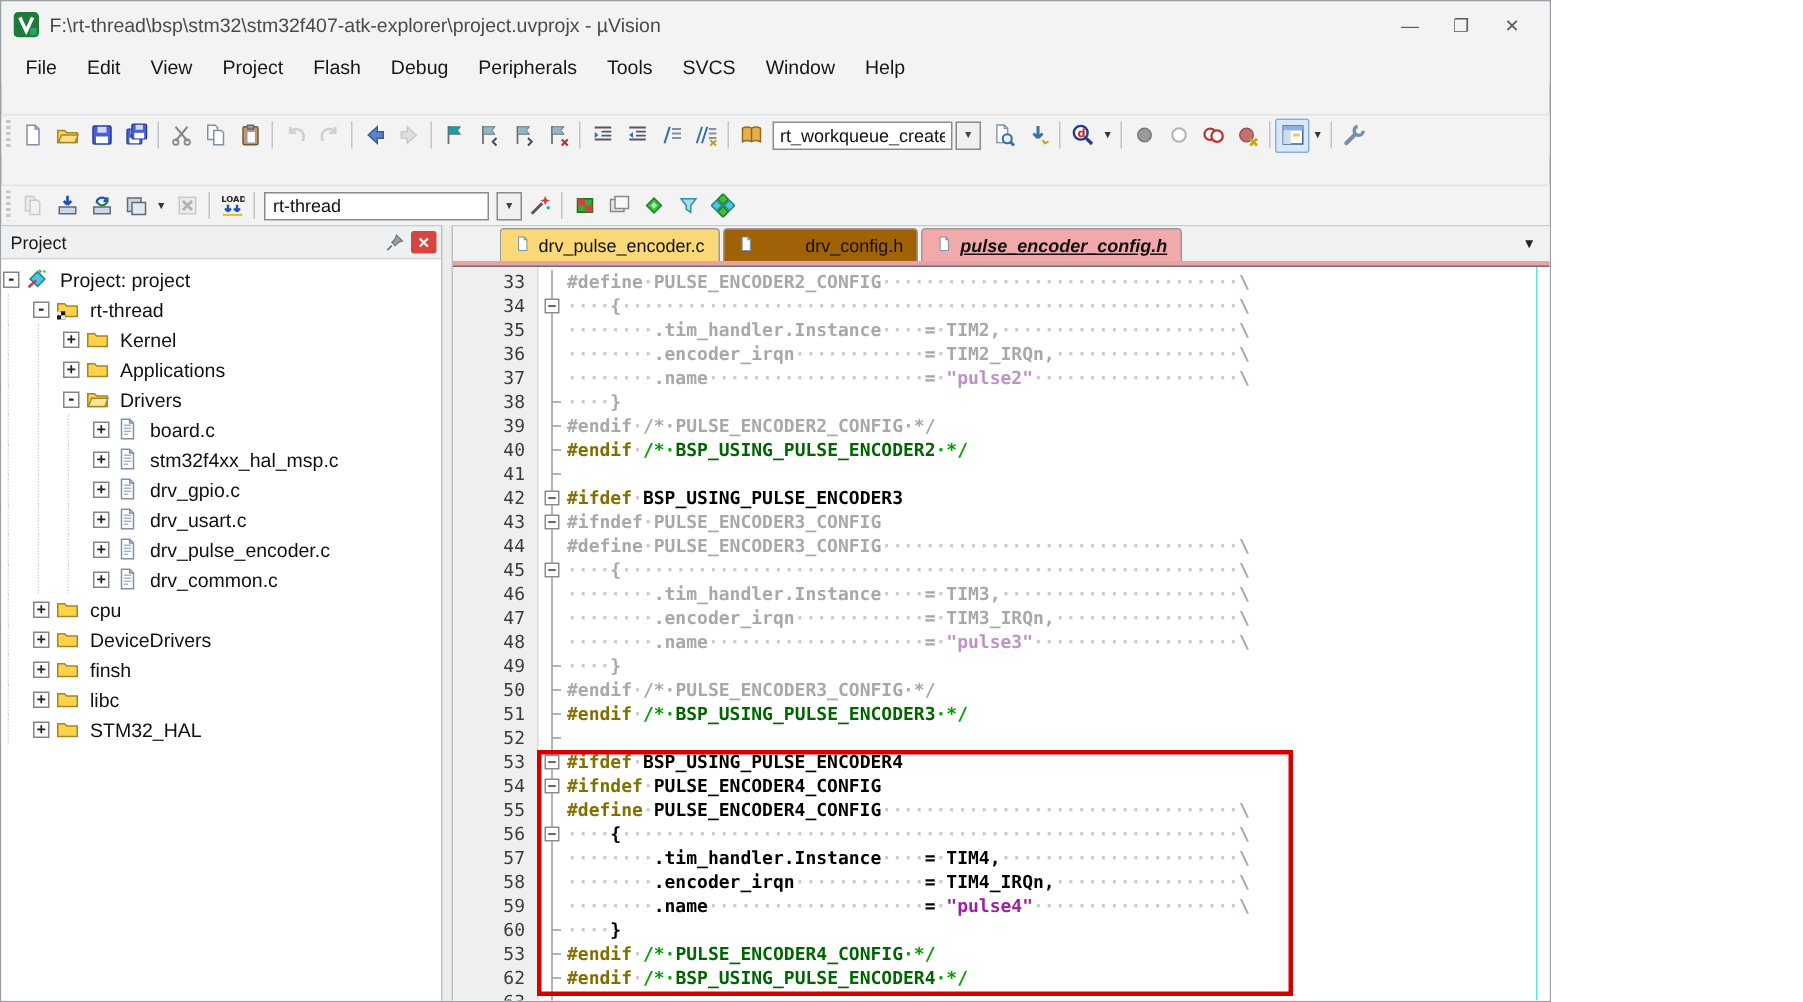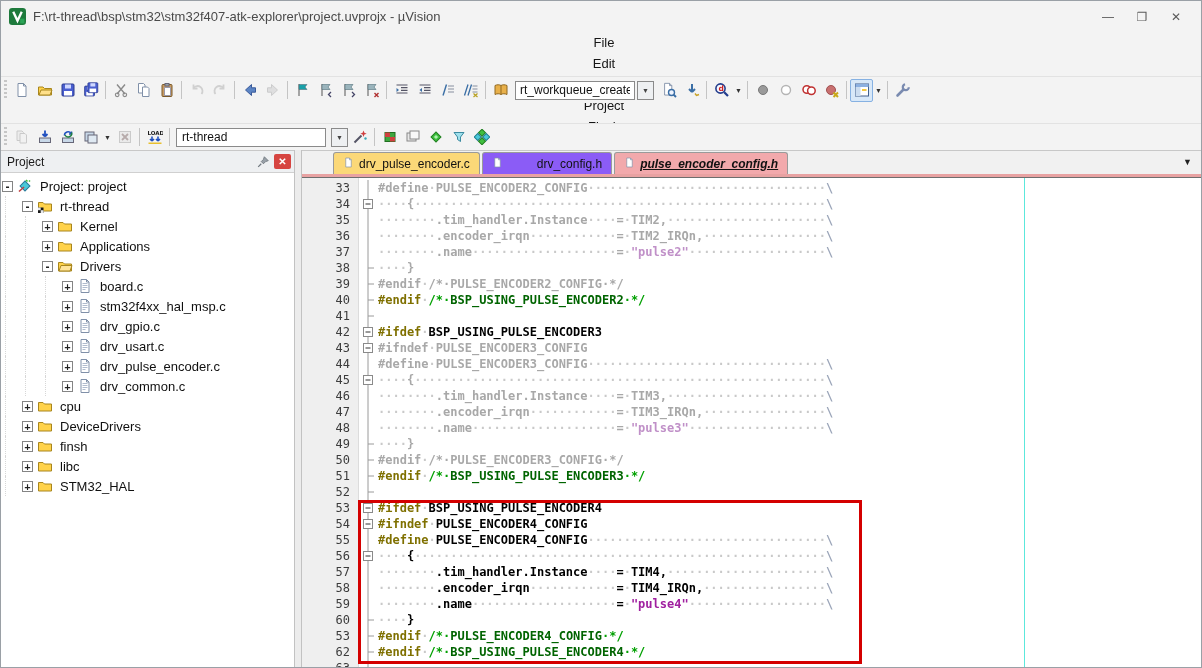--- a/index.html
+++ b/index.html
@@ -1,30 +1,30 @@
 <!DOCTYPE html>
 <html style="--annotation: #d40000; --ruler: #5ce8dc; --inactive-code: #a8a8a8; --directive: #7f7000; --comment: #00a000; --comment-keyword: #006400; --string: #a020a0; --string-inactive: #c090c8; --dots: #c9c9c9; --tab-yellow: #fbd878; --tab-green: #c7d7a0; --tab-pink: #f2a9ac;"><head>
 <meta charset="utf-8">
 <style>
   * { margin:0; padding:0; box-sizing:border-box; }
   html,body { width:1202px; height:668px; overflow:hidden; background:#fff;
               font-family:"Liberation Sans", sans-serif; }
-  .window { width:1202px; height:668px; background:#f3f3f3; border:1px solid #9aa0a6;
+  .window { width:1034px; height:668px; background:#f3f3f3; border:1px solid #9aa0a6;
             display:flex; flex-direction:column; position:relative; }
 
   
   .titlebar { height:31px; display:flex; align-items:center; padding:0 8px; gap:7px; background:#f3f3f3; }
   .applogo { width:17px; height:17px; flex:none; }
   .title { font-size:13px; color:#4a4a4a; flex:1; white-space:nowrap; overflow:hidden; }
   .winctl { display:flex; }
   .winbtn { width:34px; height:24px; display:flex; align-items:center; justify-content:center;
             color:#5a5a5a; font-size:12px; }
 
   
-  .menubar { height:24px; display:flex; align-items:center; padding-left:6px; background:#f3f3f3;flex-direction:column; }
+  .menubar { height:24px; display:flex; align-items:center; padding-left:6px; background:#f3f3f3; }
   .menu-item { padding:3px 10px; font-size:13px; color:#161616; }
 
   
   .toolbar { height:27px; display:flex; align-items:center; background:#f3f3f3;
              border-top:1px solid #e2e2e2; padding-left:2px;margin-top:20px; }
   .tbi { width:23px; height:23px; display:flex; align-items:center; justify-content:center;
          border-radius:2px; flex:none; }
   .tbi.active-tool { background:#d8e8f8; border:1px solid #86b1e2; }
   .tbi.disabled { opacity:.45; filter:grayscale(.8); }
   .caret { width:11px; height:23px; display:flex; align-items:center; justify-content:center;
@@ -615,21 +615,21 @@
 
     <div class="editor">
       <div class="tabbar" id="tabbar">
         <div class="tab" style="background: rgb(251, 216, 120);">
             <span><svg width="11" height="13" viewBox="0 0 16 16">
                 <path d="M4 1.5 h5.5 l2.5 2.5 v10.5 h-8 Z" fill="#fff" stroke="#8090a8"></path>
                 <path d="M9.5 1.5 v2.5 h2.5" fill="none" stroke="#8090a8"></path>
               </svg></span>
             <span class="tlabel">drv_pulse_encoder.c</span>
           </div>
-          <div class="tab" style="background: #8b5cf6; gap: 34px;">
+          <div class="tab" style="background: #a16207; gap: 34px;">
             <span><svg width="11" height="13" viewBox="0 0 16 16">
                 <path d="M4 1.5 h5.5 l2.5 2.5 v10.5 h-8 Z" fill="#fff" stroke="#8090a8"></path>
                 <path d="M9.5 1.5 v2.5 h2.5" fill="none" stroke="#8090a8"></path>
               </svg></span>
             <span class="tlabel">drv_config.h</span>
           </div>
           <div class="tab" style="background: rgb(242, 169, 172);">
             <span><svg width="11" height="13" viewBox="0 0 16 16">
                 <path d="M4 1.5 h5.5 l2.5 2.5 v10.5 h-8 Z" fill="#fff" stroke="#8090a8"></path>
                 <path d="M9.5 1.5 v2.5 h2.5" fill="none" stroke="#8090a8"></path>

